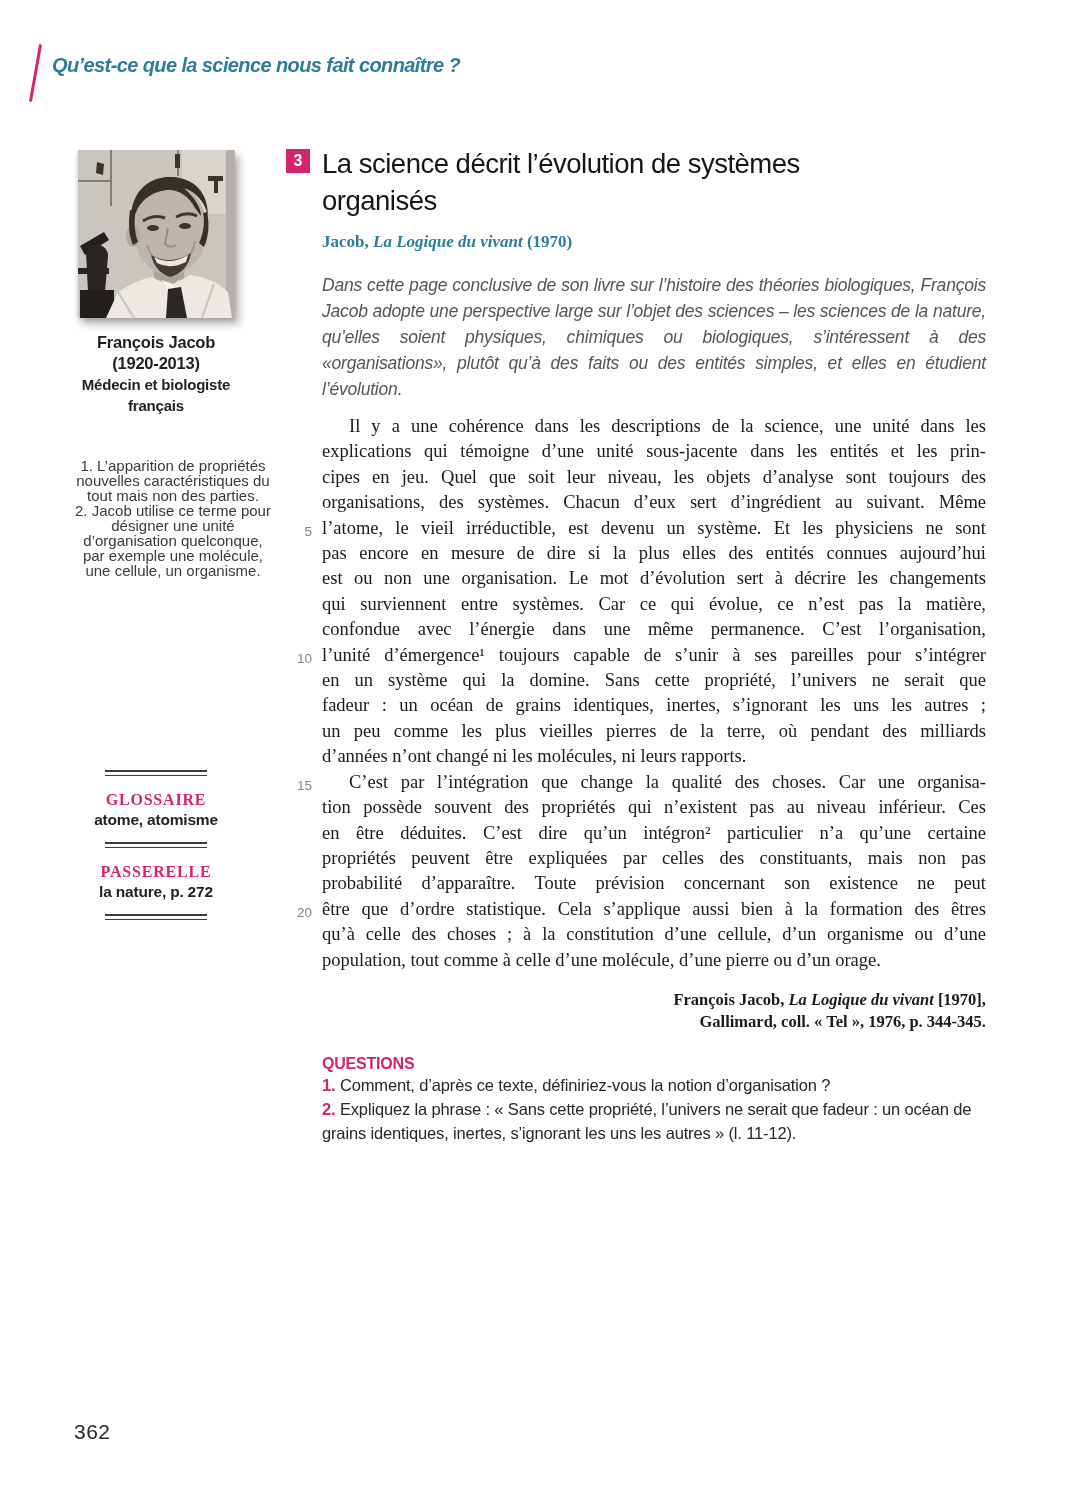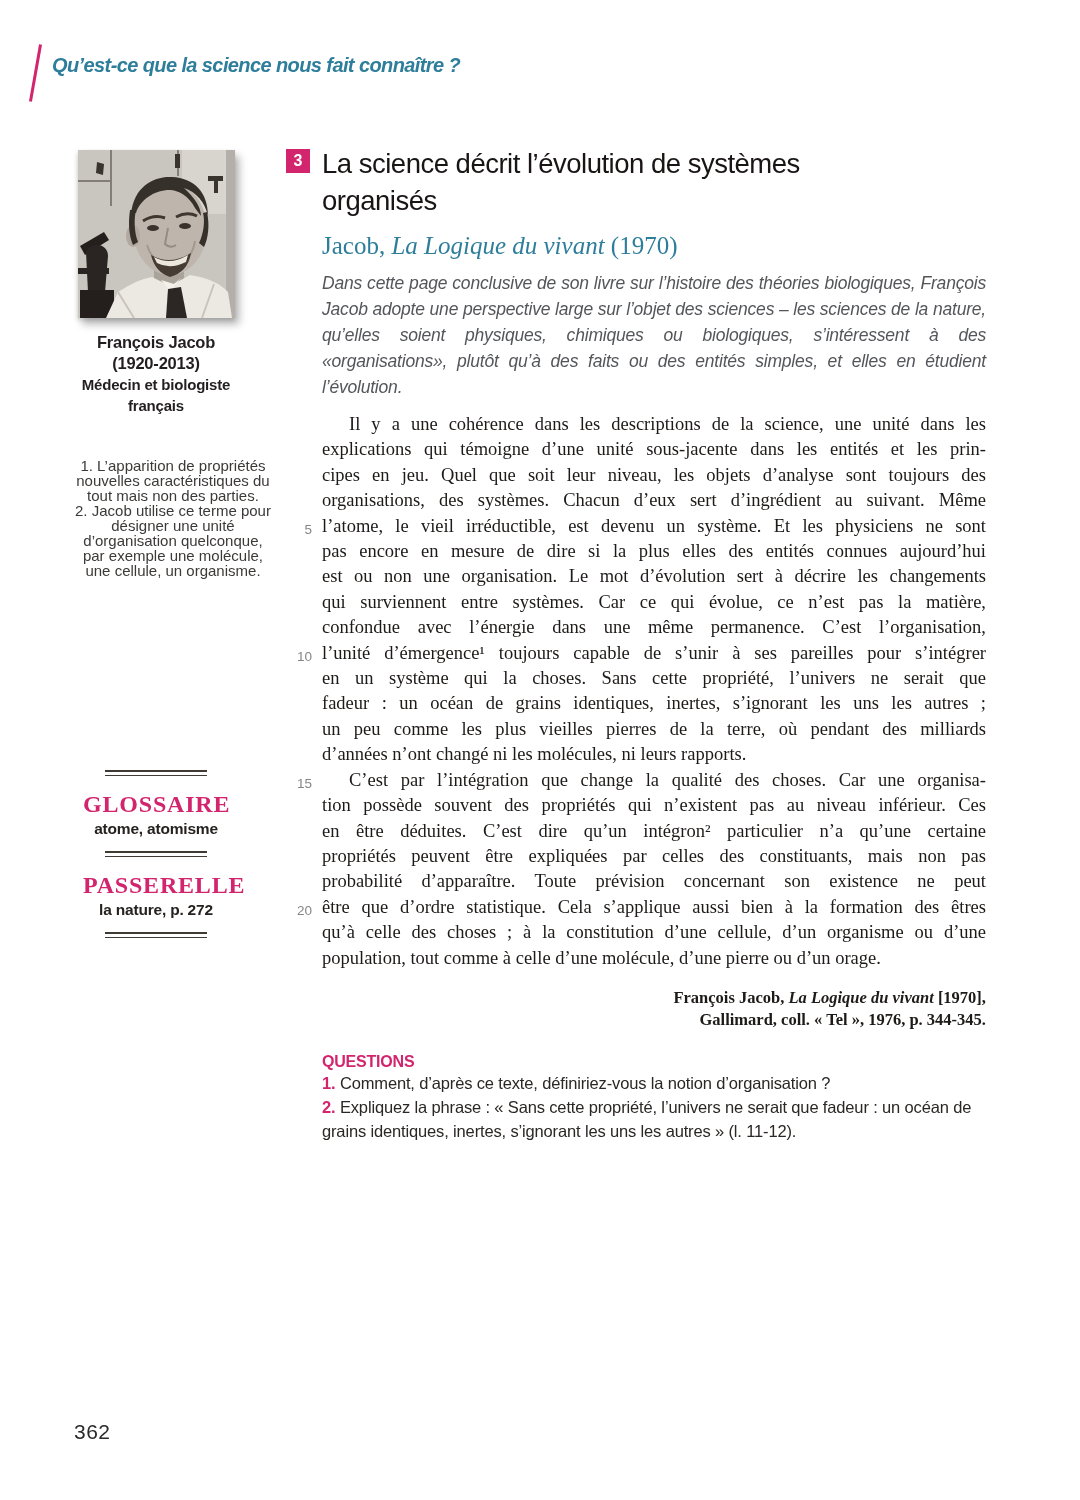--- a/index.html
+++ b/index.html
@@ -25,40 +25,40 @@
   .cap-years{font-weight:700;font-size:16.5px;letter-spacing:-0.2px;}
   .cap-role{font-weight:700;font-size:15px;letter-spacing:-0.2px;}
 
   .notes{position:absolute;left:75px;top:458px;width:196px;
          font-size:15px;line-height:15px;color:#3c3a38;text-align:center;}
   .notes p{margin:0;}
 
   .refbox{position:absolute;left:83px;top:770px;width:146px;text-align:center;}
   .rule{height:3px;border-top:2.5px solid #403a34;border-bottom:1.4px solid #403a34;
         width:102px;margin:0 auto;}
-  .ref-label{font-family:"Liberation Serif",serif;font-weight:700;font-size:24px;
+  .ref-label{font-family:"Liberation Serif",serif;font-weight:700;font-size:16px;
              letter-spacing:0.8px;color:#d2256e;margin-top:15px;}
   .ref-text{font-weight:700;font-size:15.5px;color:#262220;letter-spacing:-0.2px;
             margin:2px 0 13px 0;}
 
   
   .main{position:absolute;left:322px;top:145px;width:664px;}
 
   .sec-title-row{position:relative;}
   .sec-num{position:absolute;left:-36px;top:4px;width:24px;height:24px;
            background:#d2256e;color:#ffffff;font-weight:700;font-size:16px;
            display:flex;align-items:center;justify-content:center;}
   .sec-title{font-weight:400;font-size:27.5px;line-height:37px;max-width:575px;
              color:#181514;letter-spacing:-0.5px;}
 
-  .subtitle{margin-top:13px;font-family:"Liberation Serif",serif;font-weight:400;
-            font-size:25px;color:#2e7e9b;}
+  .subtitle{margin-top:13px;font-family:"Liberation Serif",serif;font-weight:700;
+            font-size:17px;color:#2e7e9b;}
   .subtitle .it{font-style:italic;}
 
-  .intro{margin-top:10px;font-style:italic;font-size:17.5px;line-height:26px;
+  .intro{margin-top:20px;font-style:italic;font-size:17.5px;line-height:26px;
          color:#54565a;text-align:justify;letter-spacing:-0.2px;}
 
   .body-text{margin-top:12px;font-family:"Liberation Serif",serif;
              font-size:18.5px;line-height:25.4px;color:#1d1a18;}
   .brow{position:relative;}
   .lnum{position:absolute;left:-36px;top:3px;width:26px;text-align:right;
         font-family:"Liberation Sans",sans-serif;font-size:13.5px;color:#85868a;}
   .btxt{text-align:justify;text-align-last:justify;}
   .btxt.end{text-align-last:left;}
   .btxt.ind{text-indent:27px;}
@@ -197,21 +197,21 @@
     <div class="brow">
         <span class="lnum"></span>
         <div class="btxt">confondue avec l’énergie dans une même permanence. C’est l’organisation,</div>
       </div>
     <div class="brow">
         <span class="lnum">10</span>
         <div class="btxt">l’unité d’émergence¹ toujours capable de s’unir à ses pareilles pour s’intégrer</div>
       </div>
     <div class="brow">
         <span class="lnum"></span>
-        <div class="btxt">en un système qui la choses. Sans cette propriété, l’univers ne serait que</div>
+        <div class="btxt">en un système qui la domine. Sans cette propriété, l’univers ne serait que</div>
       </div>
     <div class="brow">
         <span class="lnum"></span>
         <div class="btxt">fadeur : un océan de grains identiques, inertes, s’ignorant les uns les autres ;</div>
       </div>
     <div class="brow">
         <span class="lnum"></span>
         <div class="btxt">un peu comme les plus vieilles pierres de la terre, où pendant des milliards</div>
       </div>
     <div class="brow">

